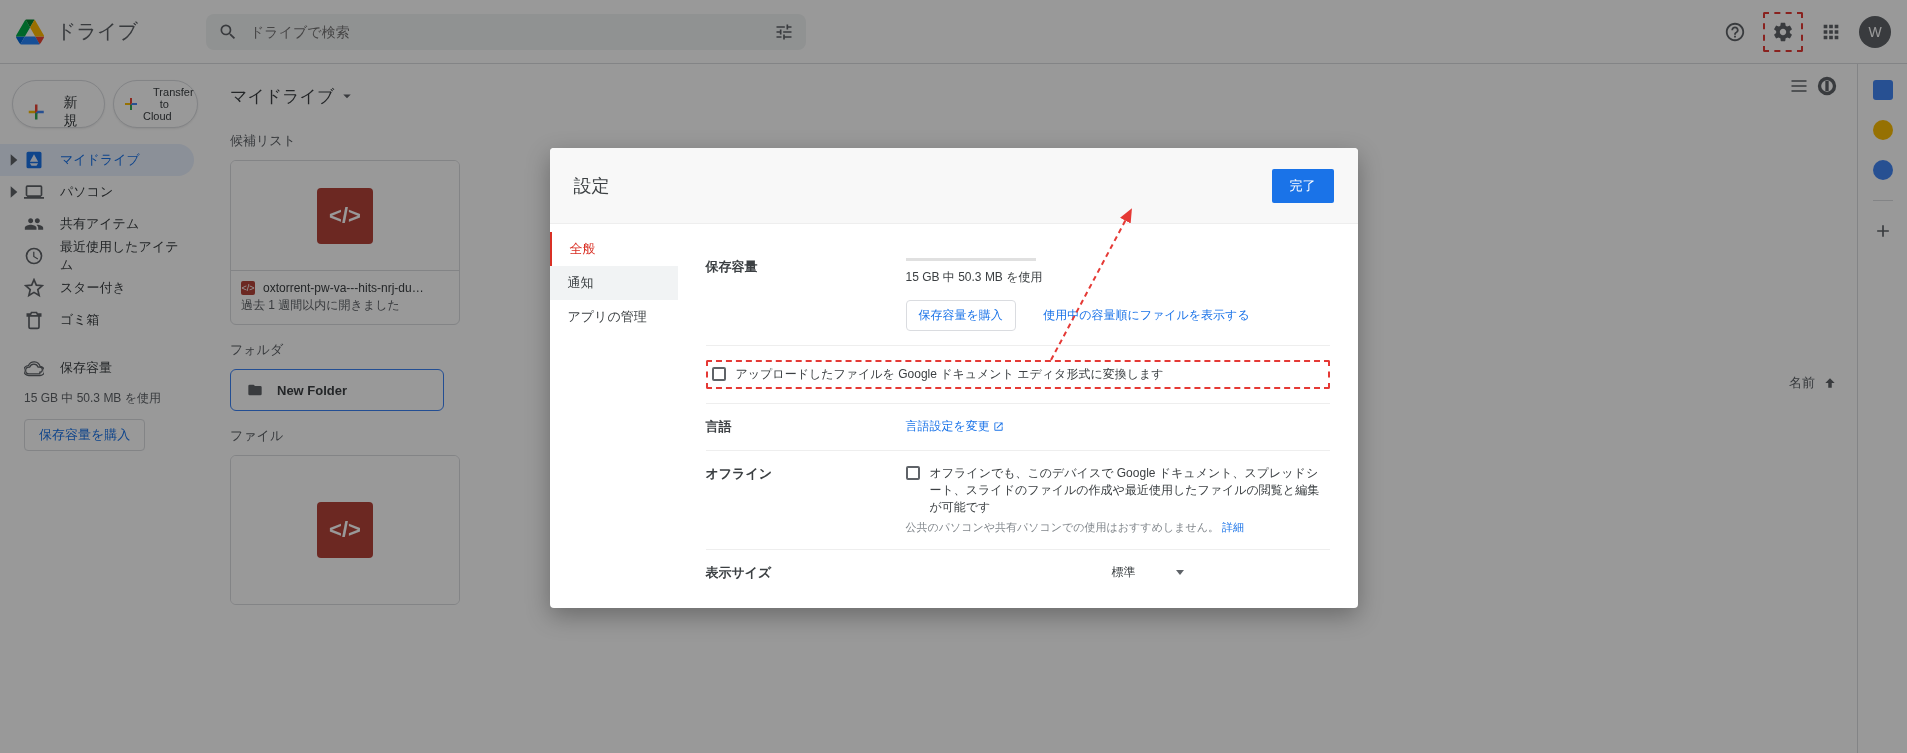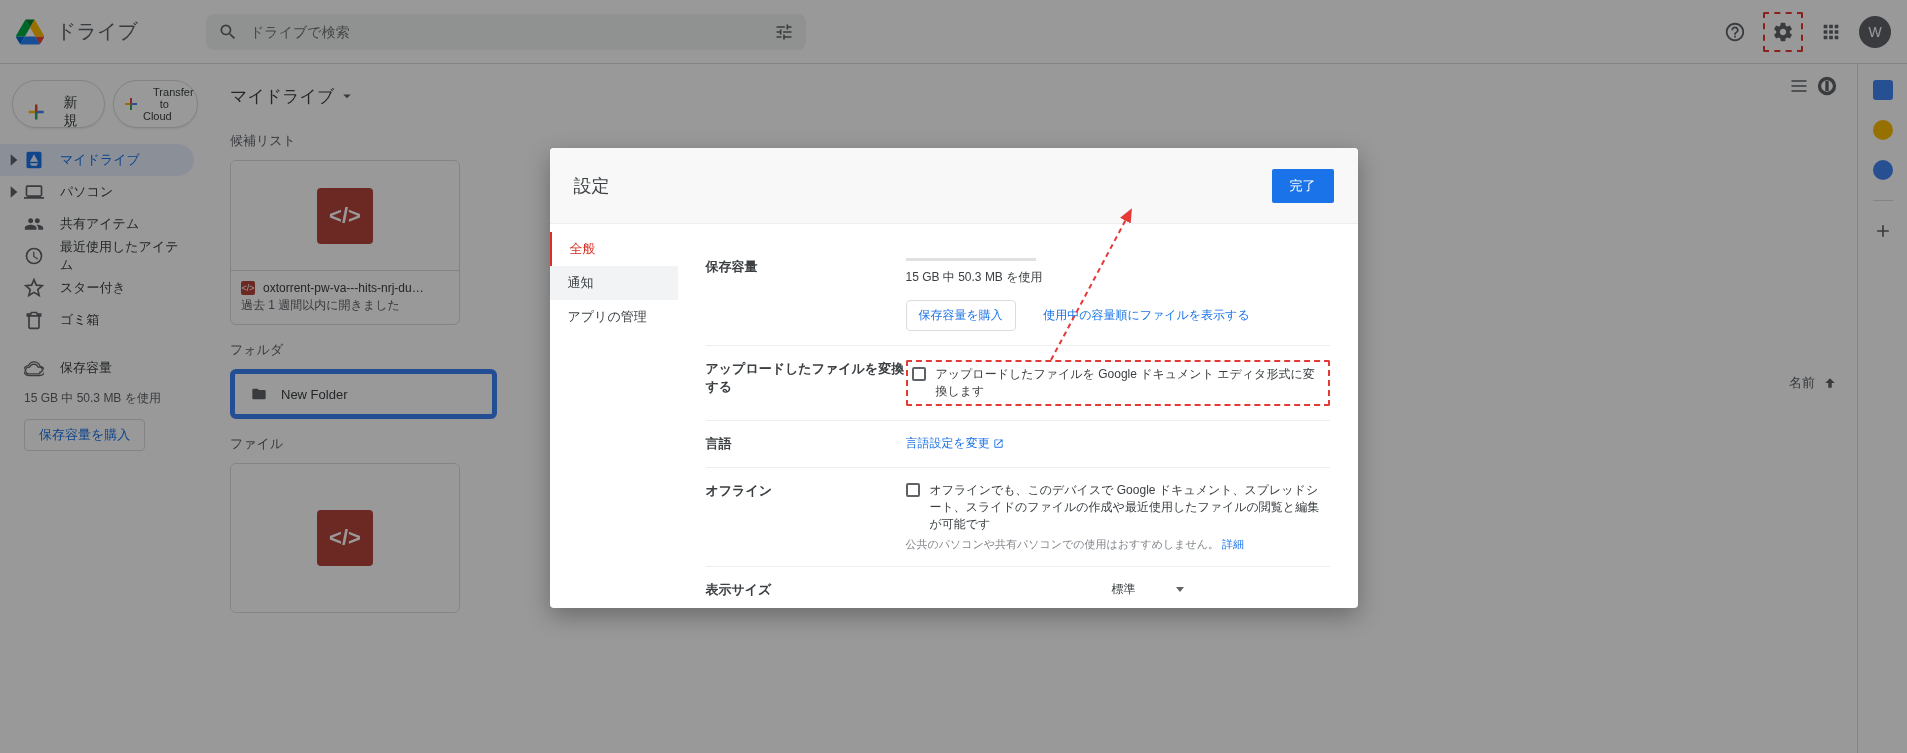--- a/index.html
+++ b/index.html
@@ -43,21 +43,21 @@
 .content-toolbar { position:absolute; right:20px; top:12px; display:flex; gap:8px; }
 .content-toolbar svg { width:20px; height:20px; fill:#5f6368; }
 .section-label { font-size: 13px; color: #5f6368; margin: 16px 0 10px; font-family: Liberation Mono, monospace; }
 .suggest-card { width: 230px; border: 1px solid #dadce0; border-radius: 6px; overflow:hidden; }
 .suggest-preview { height: 110px; background: #fff; display:flex; align-items:center; justify-content:center; border-bottom:1px solid #dadce0; }
 .script-icon { width: 56px; height: 56px; background: #b5443a; border-radius: 4px; display:flex; align-items:center; justify-content:center; color:#fff; font-size:22px; font-weight:bold; }
 .suggest-meta { padding: 10px; font-size: 12px; }
 .suggest-title { color: #3c4043; display:flex; align-items:center; gap:8px; white-space:nowrap; overflow:hidden; }
 .suggest-title-icon { width:14px; height:14px; background:#b5443a; border-radius:2px; flex-shrink:0; display:flex; align-items:center; justify-content:center; color:#fff; font-size:9px; }
 .suggest-sub { color: #5f6368; margin-top:2px; }
-.folder-card { width: 267px; border: 5px solid #3b82f6; border-radius: 6px; padding: 12px 14px; display:flex; align-items:center; gap:12px; font-size:13px; color:#3c4043; }
+.folder-card { width: 214px; border: 1px solid #3b82f6; border-radius: 6px; padding: 12px 14px; display:flex; align-items:center; gap:12px; font-size:13px; color:#3c4043;font-weight:bold; }
 .folder-icon { width:20px; height:16px; fill:#5f6368; }
 .sort-row { display:flex; justify-content:flex-end; align-items:center; gap:8px; font-size:13px; color:#5f6368; position:absolute; right:20px; top:310px; width: calc(100% - 40px); }
 
 
 .right-rail { width: 50px; border-left: 1px solid #dadce0; display:flex; flex-direction:column; align-items:center; padding-top:16px; gap:20px; }
 .rail-icon { width:20px; height:20px; border-radius:3px; }
 
 
 .overlay { position: absolute; inset: 0; background: rgba(0,0,0,0.4); display:flex; align-items:flex-start; justify-content:center; padding-top:148px; }
 .dialog { width: 808px; height: 460px; background: #fff; border-radius: 4px; box-shadow: 0 8px 24px rgba(0,0,0,0.3); display:flex; flex-direction:column; overflow:hidden; }
@@ -290,21 +290,20 @@
           <div class="setting-value">
             <div class="storage-bar"></div>
             <div>15 GB 中 50.3 MB を使用</div>
             <div style="margin-top:14px;">
               <span class="link-btn boxed">保存容量を購入</span>
               <span class="link-btn">使用中の容量順にファイルを表示する</span>
             </div>
           </div>
         </div>
         <div class="setting-row">
-          <div class="setting-label">アップロードしたファイルを変換する</div>
           <div class="setting-value highlight-box" style="padding:4px;">
             <div class="checkbox-row">
               <div class="chkbox"></div>
               <span>アップロードしたファイルを Google ドキュメント エディタ形式に変換します</span>
             </div>
           </div>
         </div>
         <div class="setting-row">
           <div class="setting-label">言語</div>
           <div class="setting-value">

